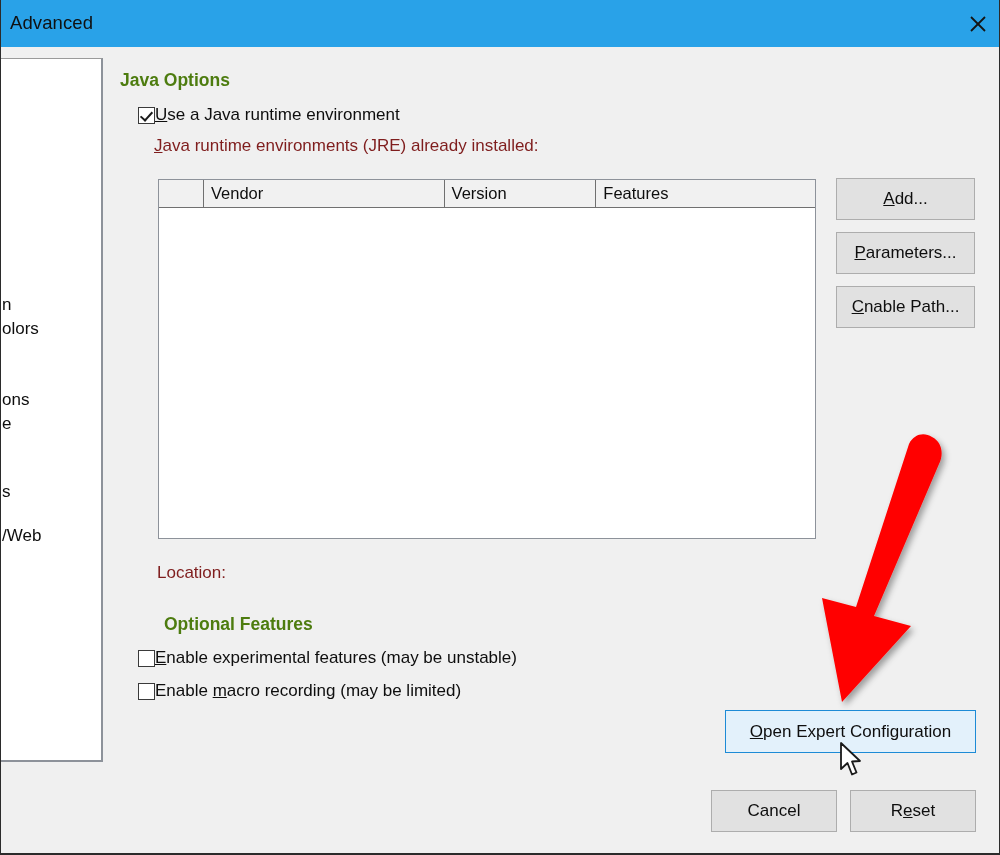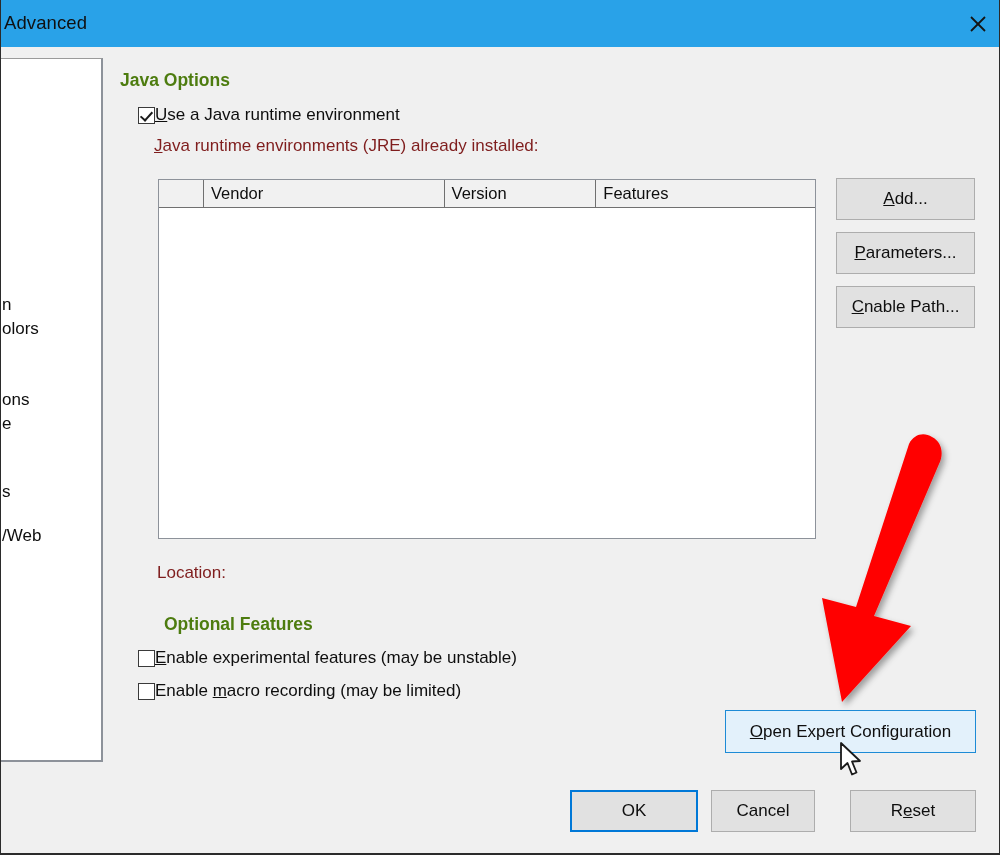--- a/index.html
+++ b/index.html
@@ -24,21 +24,21 @@
 
   
   #titlebar {
     position: absolute;
     left: 0; top: 0;
     width: 1000px; height: 47px;
     background: #29a2e8;
   }
   #title-text {
     position: absolute;
-    left: 3px; top: 12px;
+    left: 9px; top: 12px;
     font-size: 18.5px;
     color: #101010;
     letter-spacing: 0.1px;
     white-space: nowrap;
   }
   #close-btn {
     position: absolute;
     right: 0px; top: 0px;
     width: 46px; height: 47px;
     display: flex;
@@ -270,25 +270,22 @@
     <div class="cbrow" style="left:137px; top:634px;">
       <span class="cbox"></span>
       <span class="cblabel"><span>Enable </span><span class="mn">m</span><span>acro recording (may be limited)</span></span>
     </div>
 
     <div class="btn hot" style="left:724px; top:663px; width:251px; height:43px;">
         <span class="mn">O</span>
         <span>pen Expert Configuration</span>
       </div>
 
-    <div class="btn focus-default" style="left:569px; top:743px; width:128px; height:42px;">
-        <span>OK</span>
-      </div>
-
-    <div class="btn" style="left:710px; top:743px; width:104px; height:42px;align-items:center;">
+
+    <div class="btn" style="left:710px; top:743px; width:126px; height:42px;align-items:center;">
         <span>Cancel</span>
       </div>
 
     <div class="btn" style="left:849px; top:743px; width:126px; height:42px;">
         <span>R</span>
         <span class="mn">e</span>
         <span>set</span>
       </div>
 
   </div>

